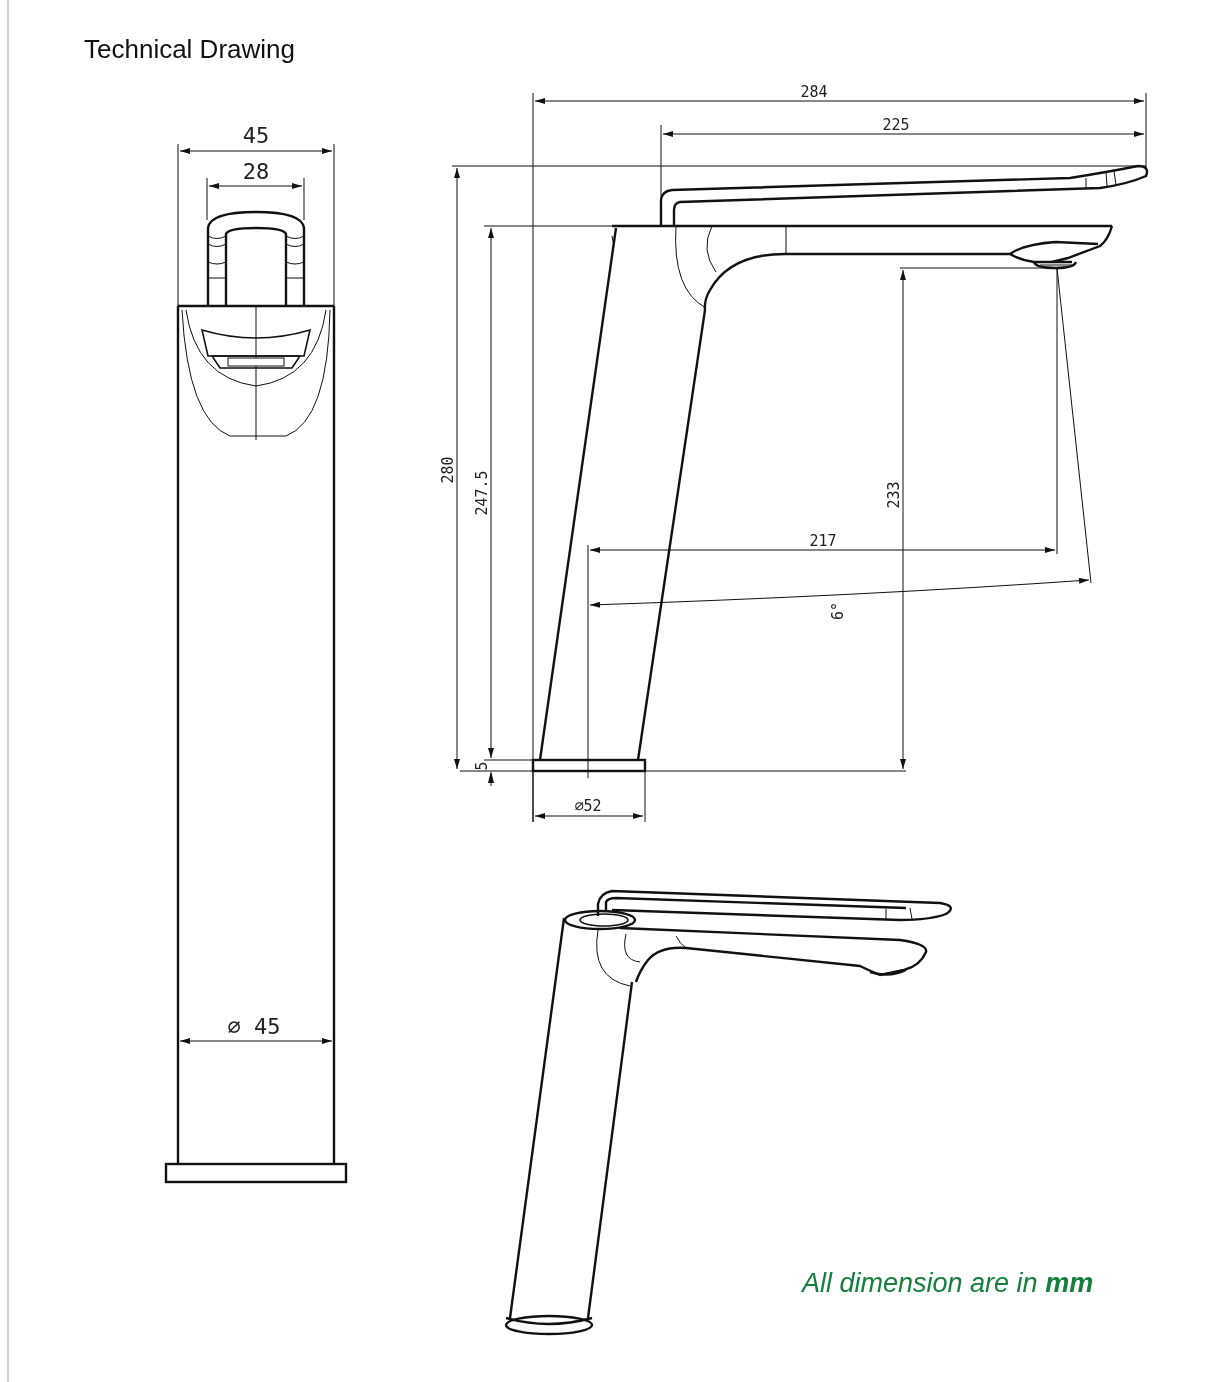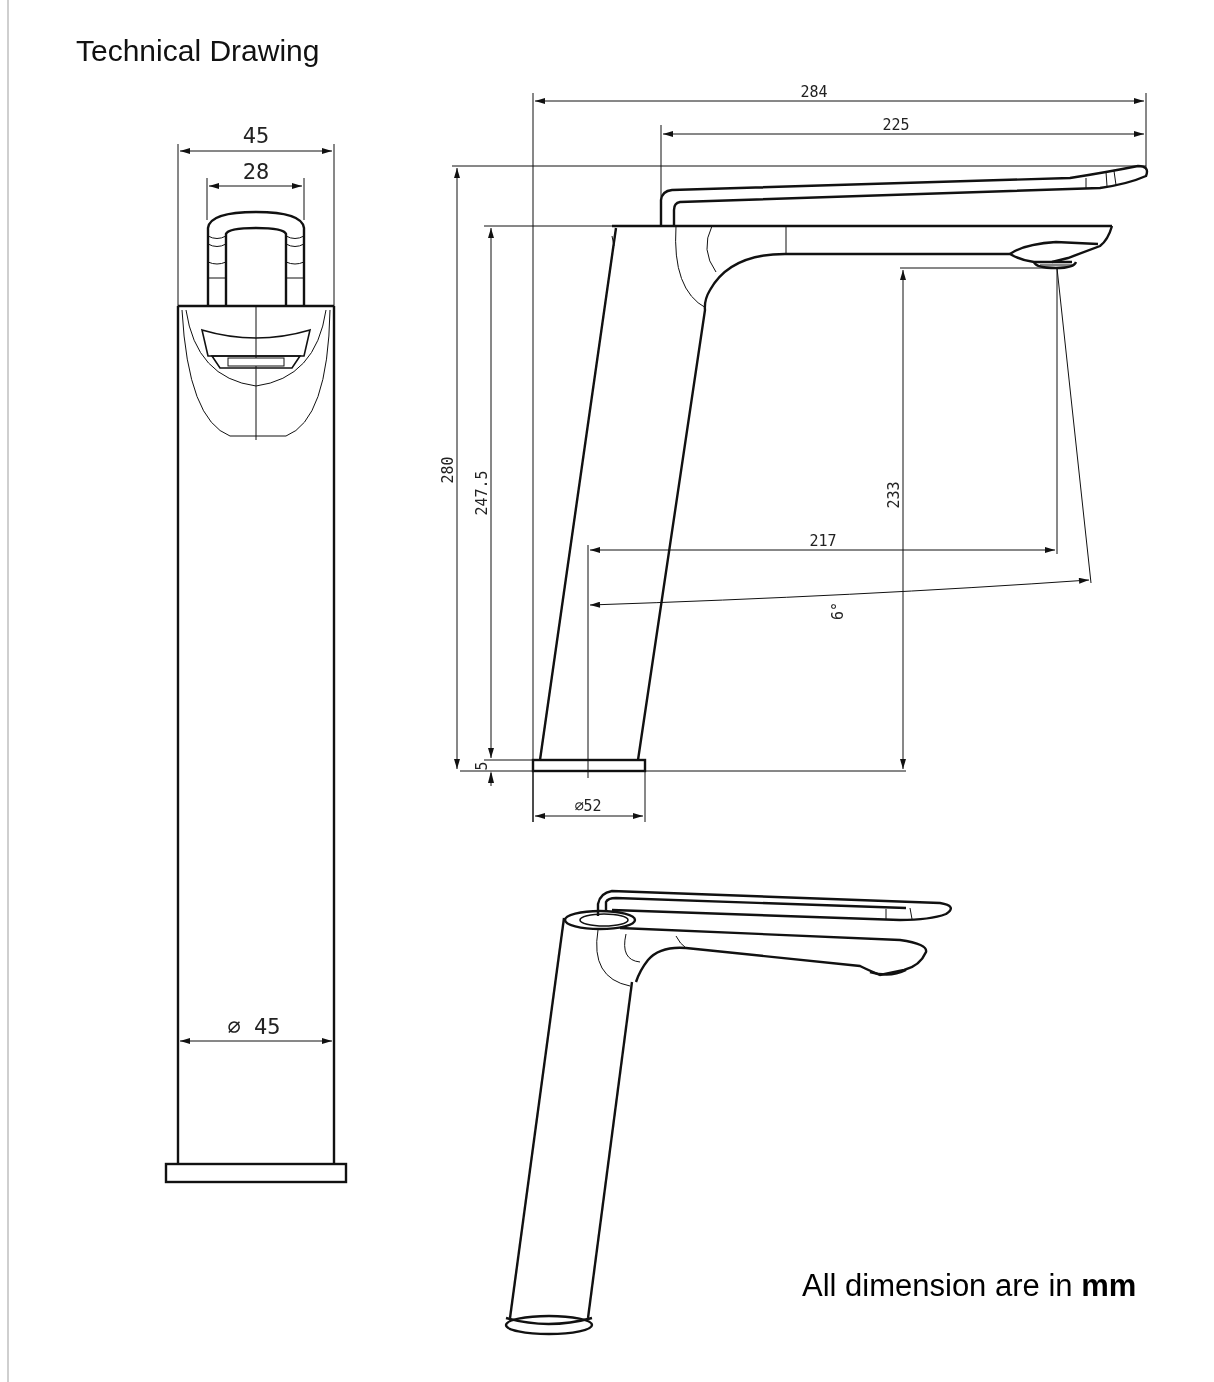--- a/index.html
+++ b/index.html
@@ -1,19 +1,19 @@
 <!DOCTYPE html>
 <html><head>
   <meta charset="utf-8">
   <style>
     html, body { margin: 0; padding: 0; background: #ffffff; }
     body { width: 1214px; height: 1382px; position: relative; overflow: hidden; }
     .page-border { position: absolute; left: 7px; top: 0; width: 2px; height: 1382px; background: #cfcfcf; }
-    .title { position: absolute; left: 76px; top: 34px; font-family: "Liberation Sans", sans-serif; font-size: 30px; color: #111; }
-    .note { position: absolute; left: 802px; top: 1268px; font-family: "Liberation Sans", sans-serif; font-size: 31px; color: #000000; white-space: nowrap; }
+    .title { position: absolute; left: 84px; top: 34px; font-family: "Liberation Sans", sans-serif; font-size: 26px; color: #111; }
+    .note { position: absolute; left: 802px; top: 1268px; font-family: "Liberation Sans", sans-serif; font-size: 27px; color: #15803d; white-space: nowrap; font-style: italic; }
     .note b { font-weight: bold; }
     svg.drawing { position: absolute; left: 0; top: 0; }
     .ln { stroke: #111; fill: none; }
     .thick { stroke-width: 2.4; }
     .med { stroke-width: 1.6; }
     .thin { stroke-width: 1; }
     .dimtxt { font-family: "DejaVu Sans Mono", monospace; font-size: 15px; fill: #222; }
     .dimtxt-lg { font-family: "DejaVu Sans Mono", monospace; font-size: 22px; fill: #222; }
   </style>
 </head>

